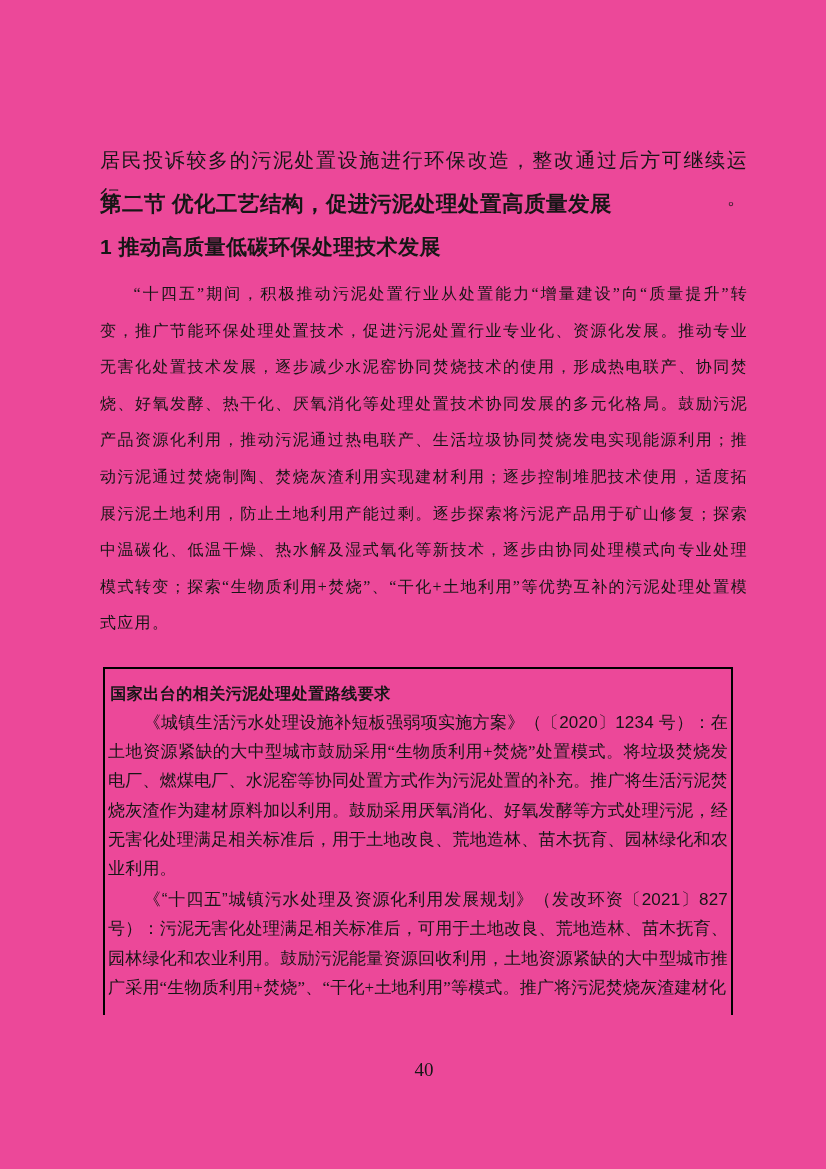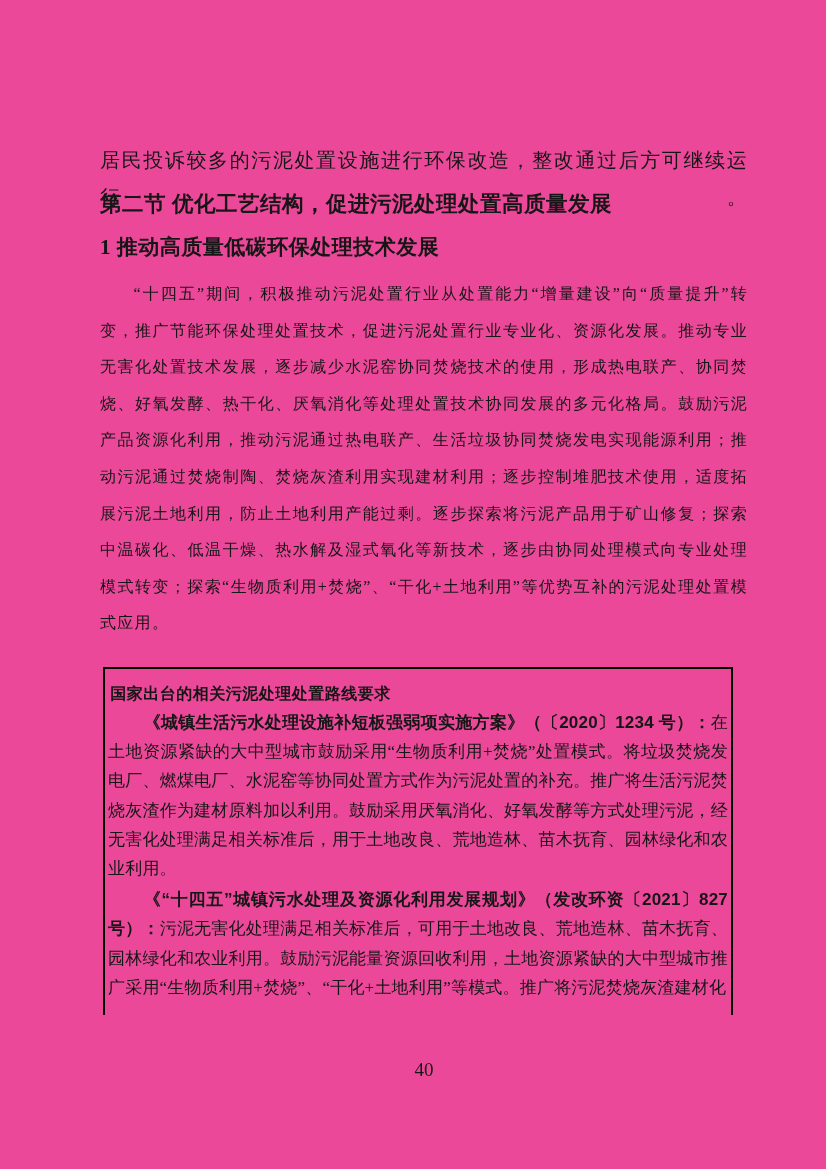--- a/index.html
+++ b/index.html
@@ -35,21 +35,21 @@
     font-family: Liberation Serif, serif;
     font-weight: bold;
     font-size: 21.5px;
     line-height: 30px;
     letter-spacing: 0.5px;
   }
   .subsection-heading {
     left: 100px;
     top: 232px;
     width: 660px;
-    font-family: Liberation Serif, serif;
+    font-family: Liberation Sans, sans-serif;
     font-weight: bold;
     font-size: 21px;
     line-height: 30px;
     letter-spacing: 0.5px;
   }
   .body-paragraph {
     left: 100px;
     top: 276px;
     width: 648px;
     font-size: 16px;
@@ -85,21 +85,21 @@
     letter-spacing: 0.2px;
     text-align: justify;
     text-indent: 2.1em;
     margin: 0;
   }
   .callout-paragraph + .callout-paragraph {
     margin-top: 2px;
   }
   .callout-lead {
     font-family: "Liberation Sans", "DejaVu Sans", sans-serif;
-    font-weight: bold;
+    font-weight: normal;
   }
   .page-number {
     left: 100px;
     top: 1058px;
     width: 648px;
     text-align: center;
     font-size: 19px;
     line-height: 24px;
     font-family: "Liberation Serif", "DejaVu Serif", serif;
   }

